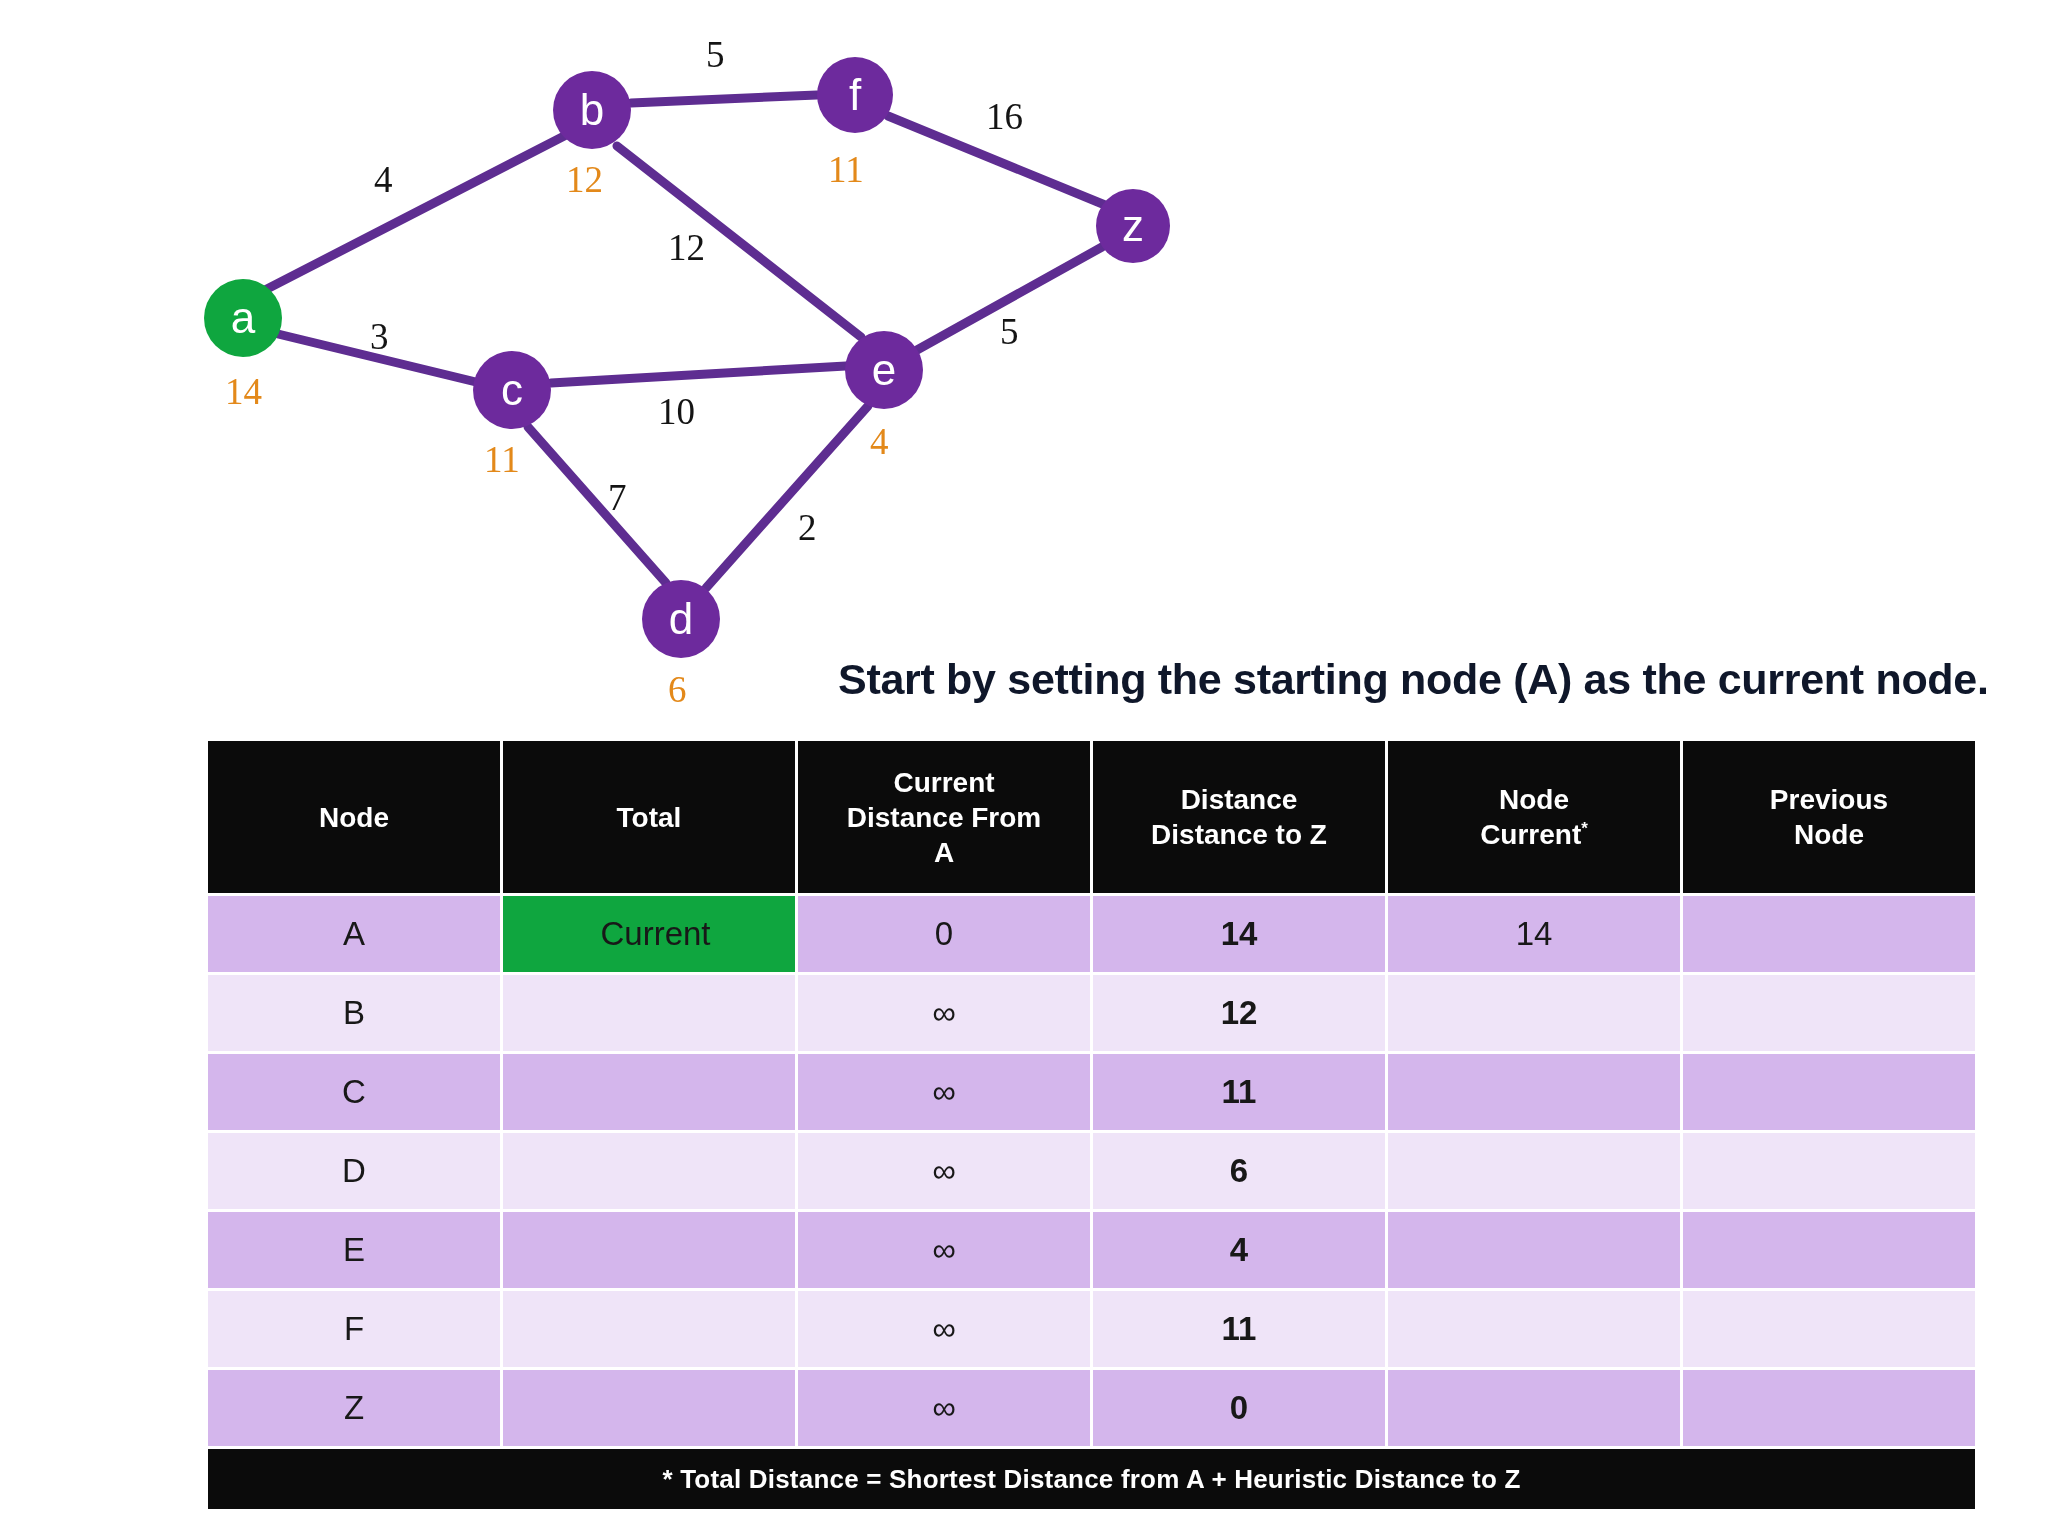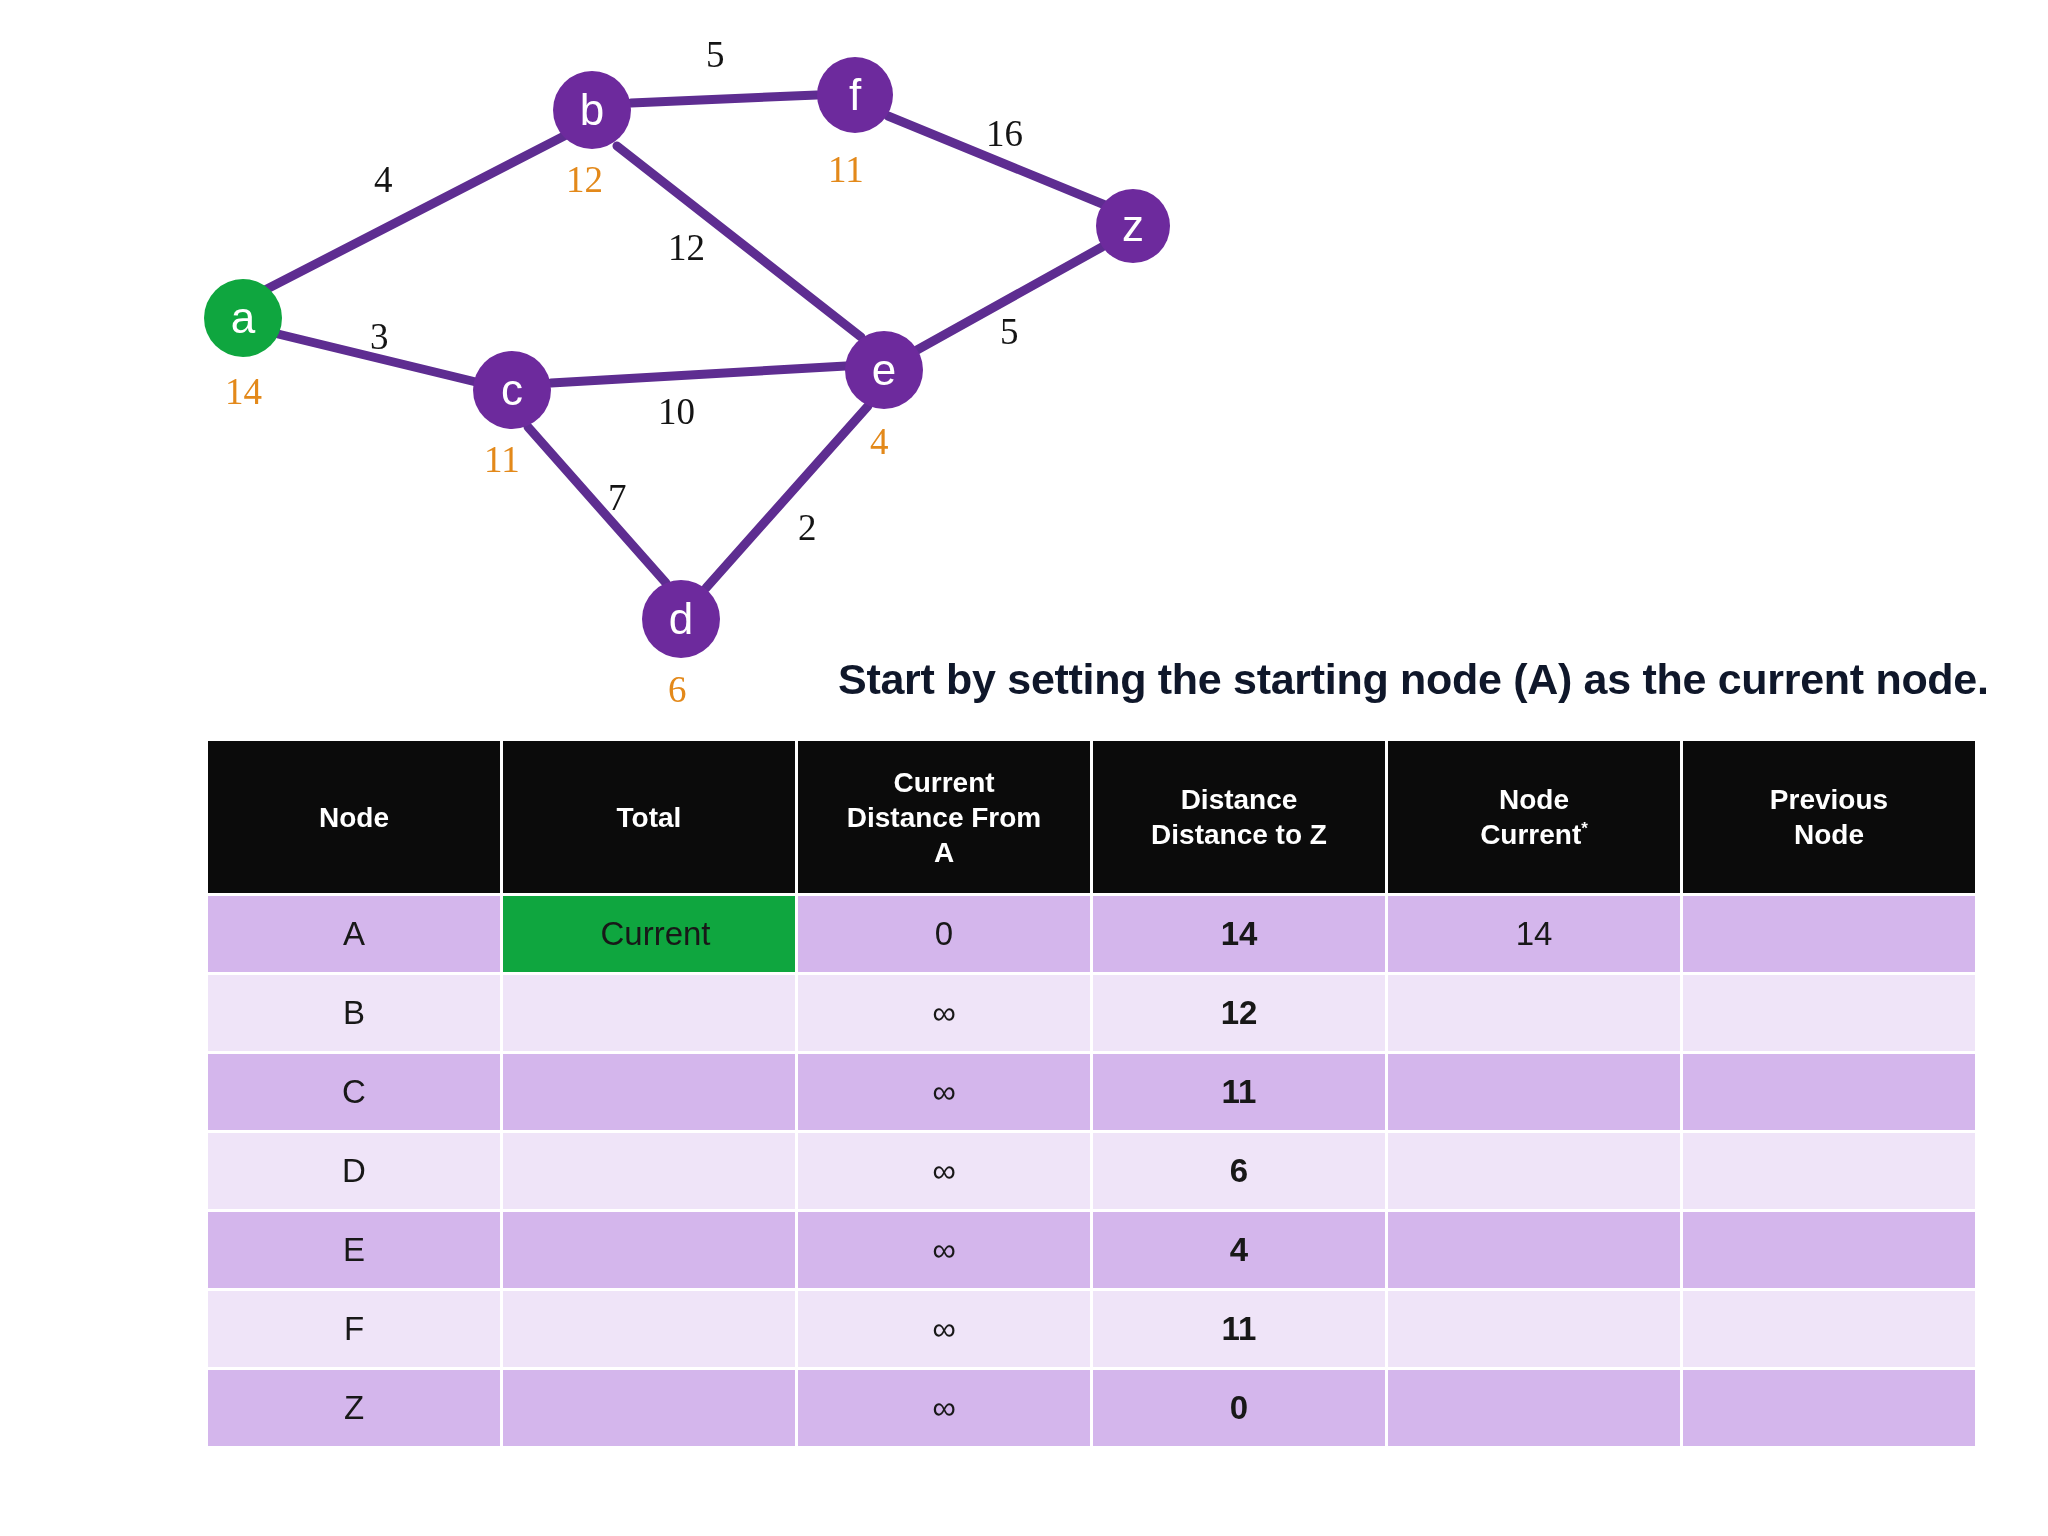--- a/index.html
+++ b/index.html
@@ -152,21 +152,21 @@
   </div>
   <div class="node-circle node-purple" style="left:817px;top:57px;width:76px;height:76px;">
     <span>f</span>
   </div>
   <div class="node-circle node-purple" style="left:1096px;top:189px;width:74px;height:74px;">
     <span>z</span>
   </div>
 
   <div class="edge-weight" style="left:374px;top:158px;">4</div>
   <div class="edge-weight" style="left:706px;top:33px;">5</div>
-  <div class="edge-weight" style="left:986px;top:112px;">16</div>
+  <div class="edge-weight" style="left:986px;top:95px;">16</div>
   <div class="edge-weight" style="left:668px;top:226px;">12</div>
   <div class="edge-weight" style="left:370px;top:315px;">3</div>
   <div class="edge-weight" style="left:658px;top:390px;">10</div>
   <div class="edge-weight" style="left:1000px;top:310px;">5</div>
   <div class="edge-weight" style="left:608px;top:476px;">7</div>
   <div class="edge-weight" style="left:798px;top:506px;">2</div>
 
   <div class="heur-label" style="left:225px;top:370px;">14</div>
   <div class="heur-label" style="left:566px;top:158px;">12</div>
   <div class="heur-label" style="left:484px;top:438px;">11</div>
@@ -260,15 +260,18 @@
         <td></td>
       </tr>
       <tr class="row-dark">
         <td>Z</td>
         <td></td>
         <td class="val-inf">∞</td>
         <td class="val-heur">0</td>
         <td class="val-total"></td>
         <td></td>
       </tr>
+      <tr class="footer-row">
+        <td colspan="6">* Total Distance = Shortest Distance from A  +  Heuristic Distance to Z</td>
+      </tr>
     </tbody>
   </table>
 </div>
 
 </body></html>

